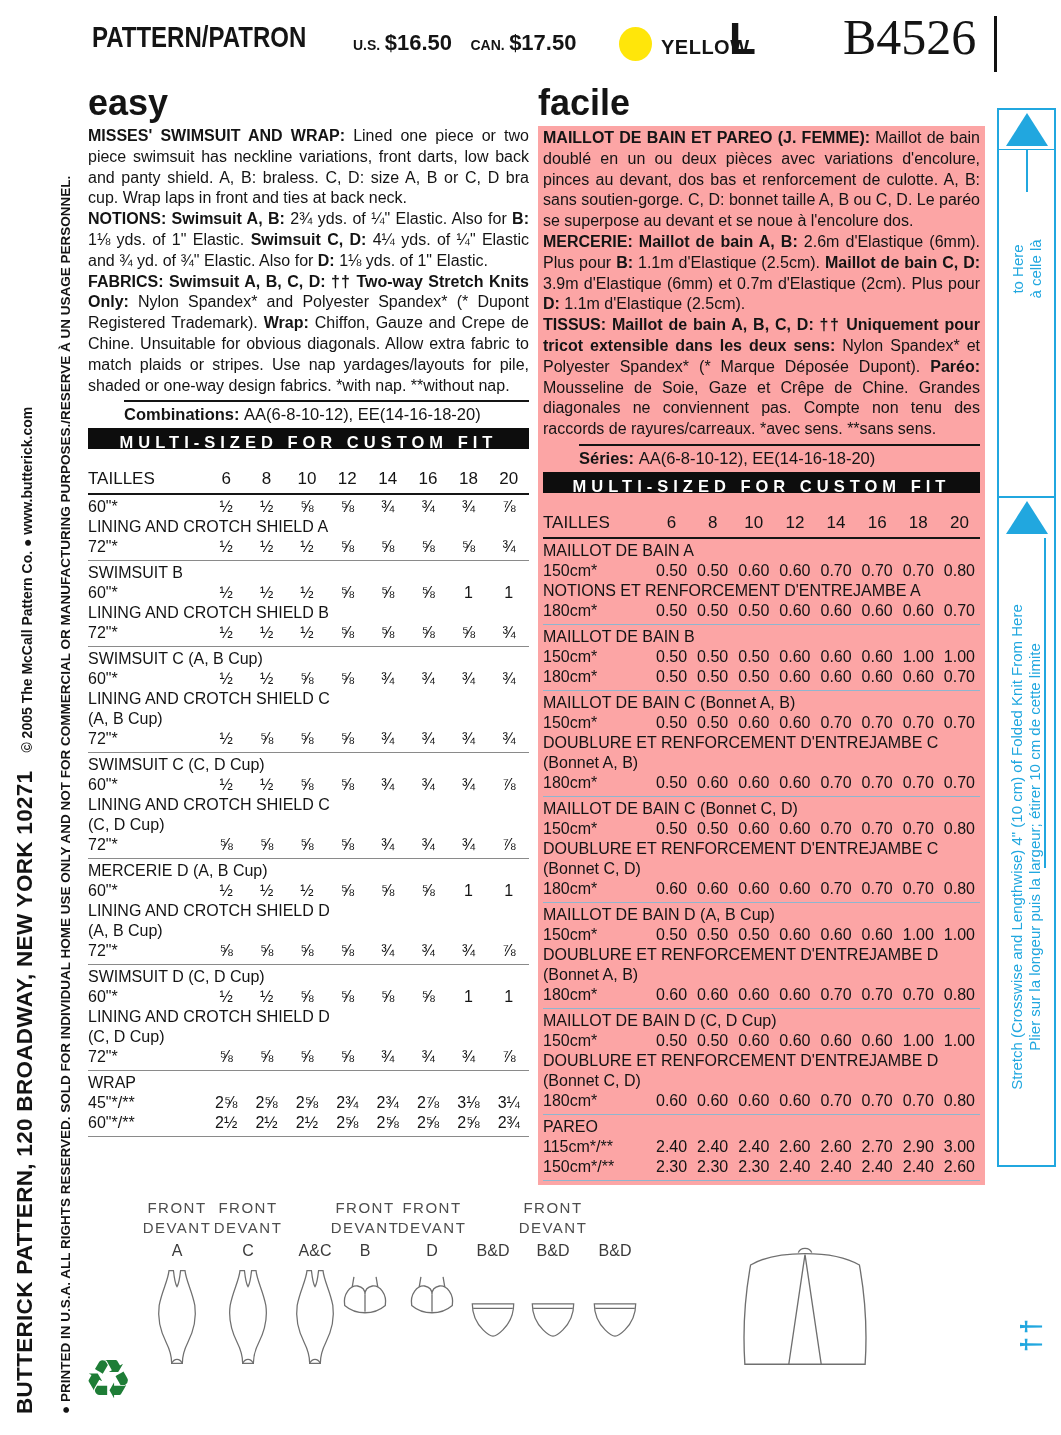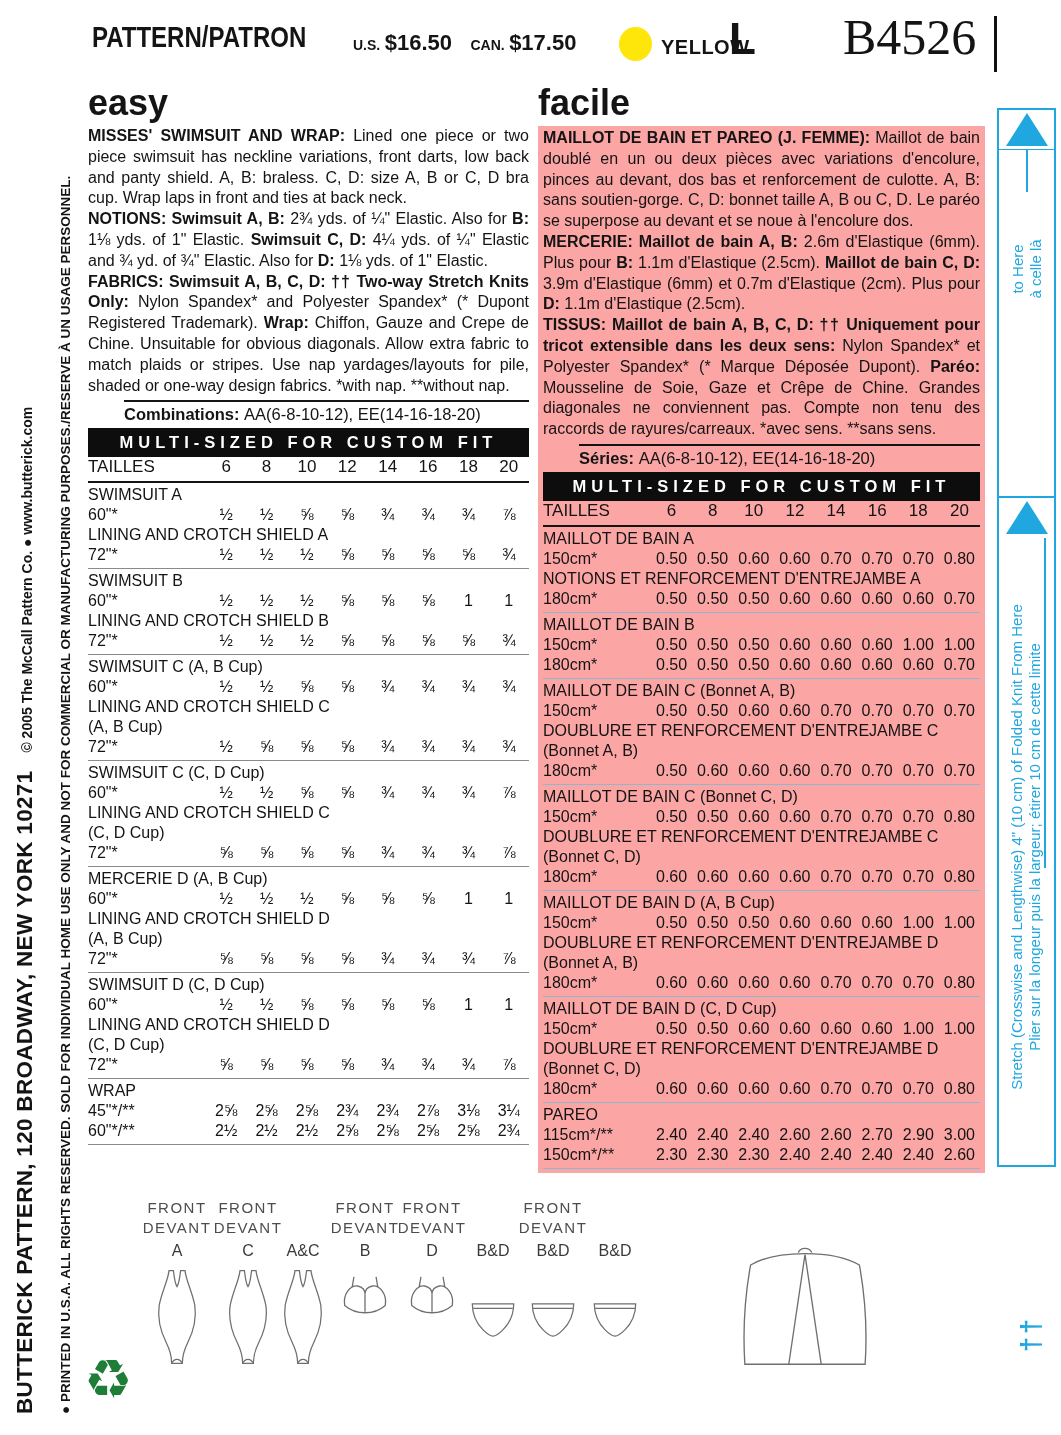--- a/index.html
+++ b/index.html
@@ -21,30 +21,30 @@
 
   
   .col{position:absolute;top:84px;}
   .col-en{left:88px;width:441px;}
   .col-fr{left:538px;width:447px;}
   .difficulty{font-size:36px;font-weight:bold;text-align:left;line-height:38px;margin-bottom:4px;}
   .col-fr .panel{background:#D9ECF8;padding:2px 5px 4px;}
   .desc p{margin:0;font-size:16px;line-height:20.8px;text-align:justify;}
   .combo{border-top:2px solid #141414;margin-top:4px;padding:3px 0 4px;font-size:16.5px;margin-left:36px;}
   .band{background:#0d0d0d;color:#fff;text-align:center;font-size:16.5px;font-weight:bold;
-        letter-spacing:5px;height:29px;line-height:29px;}
+        letter-spacing:5px;height:21px;line-height:29px;}
 
   
   .ytable{font-size:16px;line-height:20px;border-bottom:1px solid #8a8a8a;}
   .col-fr .ytable{border-bottom-color:#8fb6cf;}
   .trow{display:grid;grid-template-columns:118px repeat(8,1fr);}
   .col-fr .trow{grid-template-columns:108px repeat(8,1fr);}
   .tlabel{text-align:left;white-space:nowrap;}
   .tcell{text-align:center;white-space:nowrap;}
-  .sizes-row{padding:0 0 4px;border-bottom:2px solid #151515;font-size:17px;}
+  .sizes-row{padding:20px 0 4px;border-bottom:2px solid #151515;font-size:17px;}
   .tblock{border-top:1px solid #8a8a8a;padding:2px 0 3px;}
   .col-fr .tblock{border-top-color:#8fb6cf;}
   .sizes-row + .tblock{border-top:none;}
   .thead-line{white-space:nowrap;}
 
   
   .vtext{position:absolute;transform:rotate(-90deg);transform-origin:0 0;white-space:nowrap;}
   .side-inner{left:12px;top:1414px;width:1310px;}
   .side-inner .big{font-size:22.5px;font-weight:bold;letter-spacing:0.3px;}
   .side-inner .small{font-size:14px;font-weight:bold;margin-left:18px;}
@@ -112,21 +112,20 @@
             <div class="tcell">6</div>
             <div class="tcell">8</div>
             <div class="tcell">10</div>
             <div class="tcell">12</div>
             <div class="tcell">14</div>
             <div class="tcell">16</div>
             <div class="tcell">18</div>
             <div class="tcell">20</div>
           </div>
           <div class="tblock">
-            <div class="thead-line">SWIMSUIT A</div>
             <div class="trow">
               <div class="tlabel">60"*</div>
               <div class="tcell">½</div>
               <div class="tcell">½</div>
               <div class="tcell">⅝</div>
               <div class="tcell">⅝</div>
               <div class="tcell">¾</div>
               <div class="tcell">¾</div>
               <div class="tcell">¾</div>
               <div class="tcell">⅞</div>
@@ -552,21 +551,21 @@
       <path d="M21,3 L26,3 C27,12 28,18 30,21 C32,18 33,12 34,3 L39,3 C40,14 47,26 50,42 C52,56 48,72 42,84 C38,92 36,99 36,107 L24,107 C24,99 22,92 18,84 C12,72 8,56 10,42 C13,26 20,14 21,3 Z"></path>
       <path class="nl" d="M24,107 C27,101 33,101 36,107"></path>
     </svg></div>
       <div class="fig-item" style="left: 213px;"><div class="fig-front">
           <div>FRONT</div>
           <div>DEVANT</div>
         </div><div class="fig-letter">C</div><svg class="figsvg fig-onepiece" viewBox="0 0 60 110" xmlns="http://www.w3.org/2000/svg">
       <path d="M21,3 L26,3 C27,12 28,18 30,21 C32,18 33,12 34,3 L39,3 C40,14 47,26 50,42 C52,56 48,72 42,84 C38,92 36,99 36,107 L24,107 C24,99 22,92 18,84 C12,72 8,56 10,42 C13,26 20,14 21,3 Z"></path>
       <path class="nl" d="M24,107 C27,101 33,101 36,107"></path>
     </svg></div>
-      <div class="fig-item" style="left: 268px;"><div class="fig-front"></div><div class="fig-letter">A&amp;C</div><svg class="figsvg fig-onepiece" viewBox="0 0 60 110" xmlns="http://www.w3.org/2000/svg">
+      <div class="fig-item" style="left: 280px;"><div class="fig-front"></div><div class="fig-letter">A&amp;C</div><svg class="figsvg fig-onepiece" viewBox="0 0 60 110" xmlns="http://www.w3.org/2000/svg">
       <path d="M21,3 L26,3 C27,12 28,18 30,21 C32,18 33,12 34,3 L39,3 C40,14 47,26 50,42 C52,56 48,72 42,84 C38,92 36,99 36,107 L24,107 C24,99 22,92 18,84 C12,72 8,56 10,42 C13,26 20,14 21,3 Z"></path>
       <path class="nl" d="M24,107 C27,101 33,101 36,107"></path>
     </svg></div>
       <div class="fig-item" style="left: 330px;"><div class="fig-front">
           <div>FRONT</div>
           <div>DEVANT</div>
         </div><div class="fig-letter">B</div><svg class="figsvg fig-top" viewBox="0 0 60 52" xmlns="http://www.w3.org/2000/svg">
       <path class="nl" d="M16,15 L18,3 M44,15 L42,3"></path>
       <path d="M8,34 C6,22 14,12 22,13 C27,14 30,17 30,22 C30,17 33,14 38,13 C46,12 54,22 52,34 C45,40 37,42 30,42 C23,42 15,40 8,34 Z"></path>
       <path class="nl" d="M30,22 L30,41"></path>

